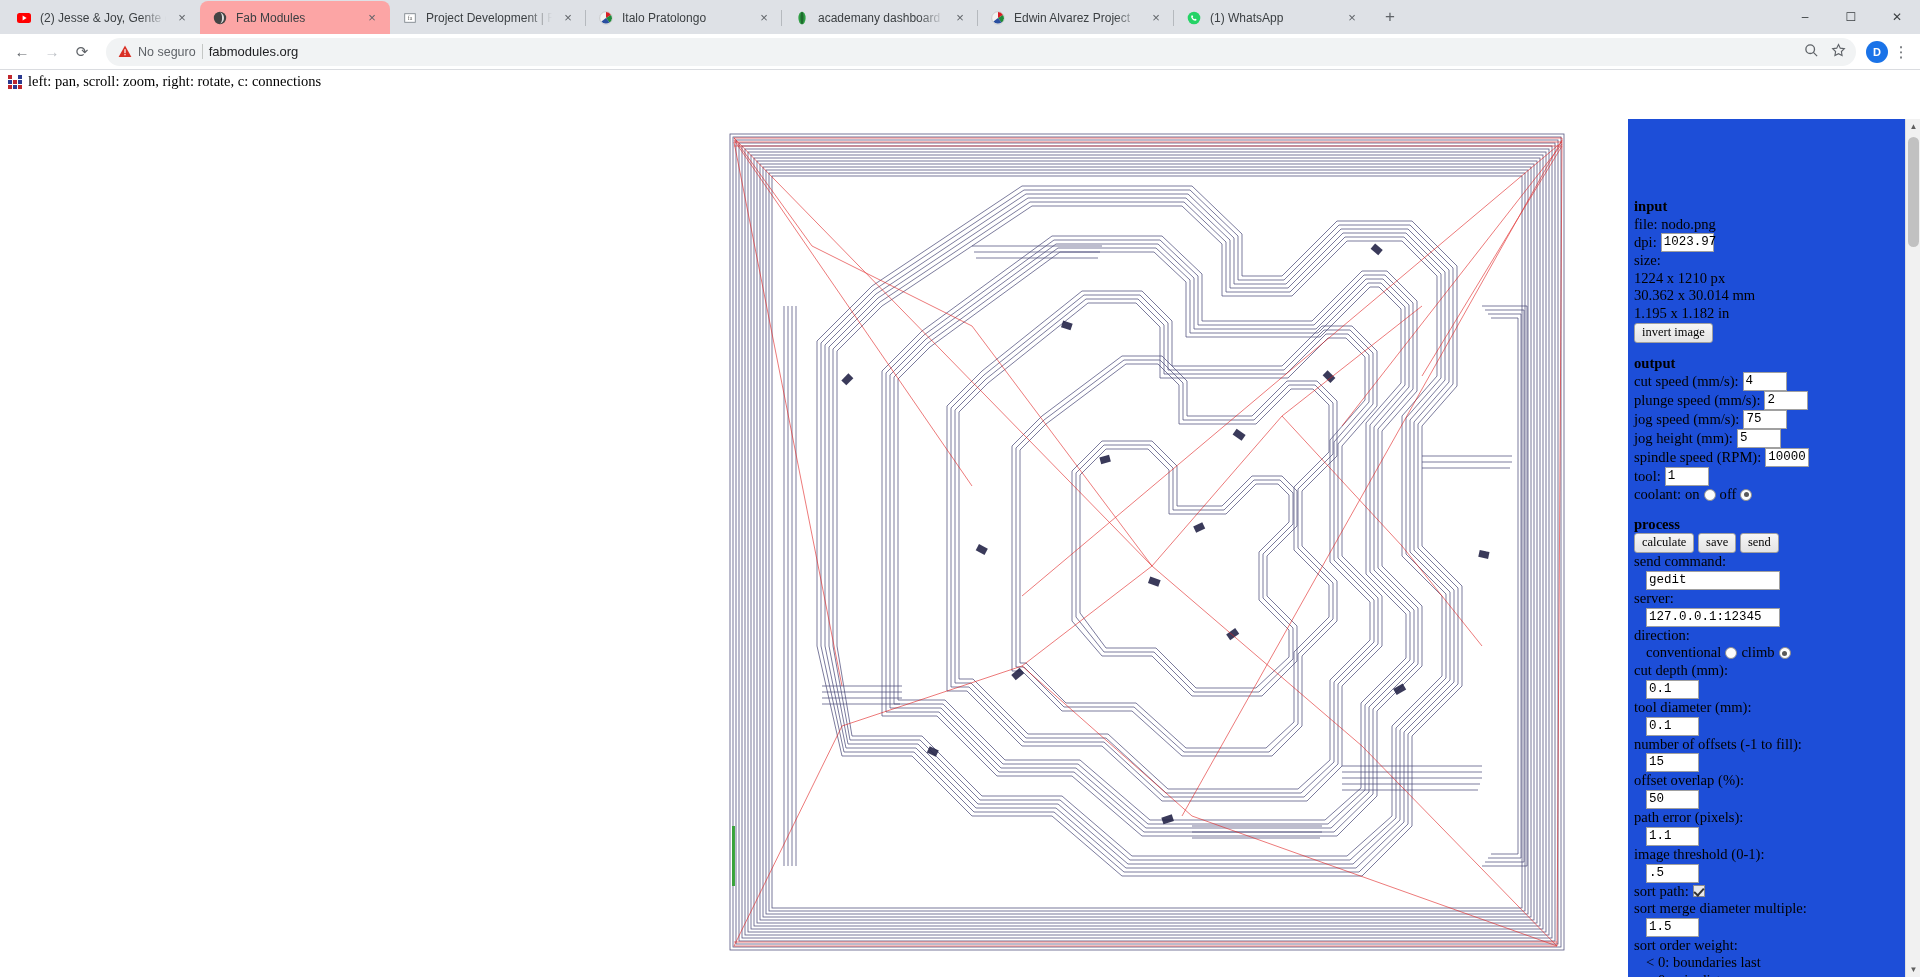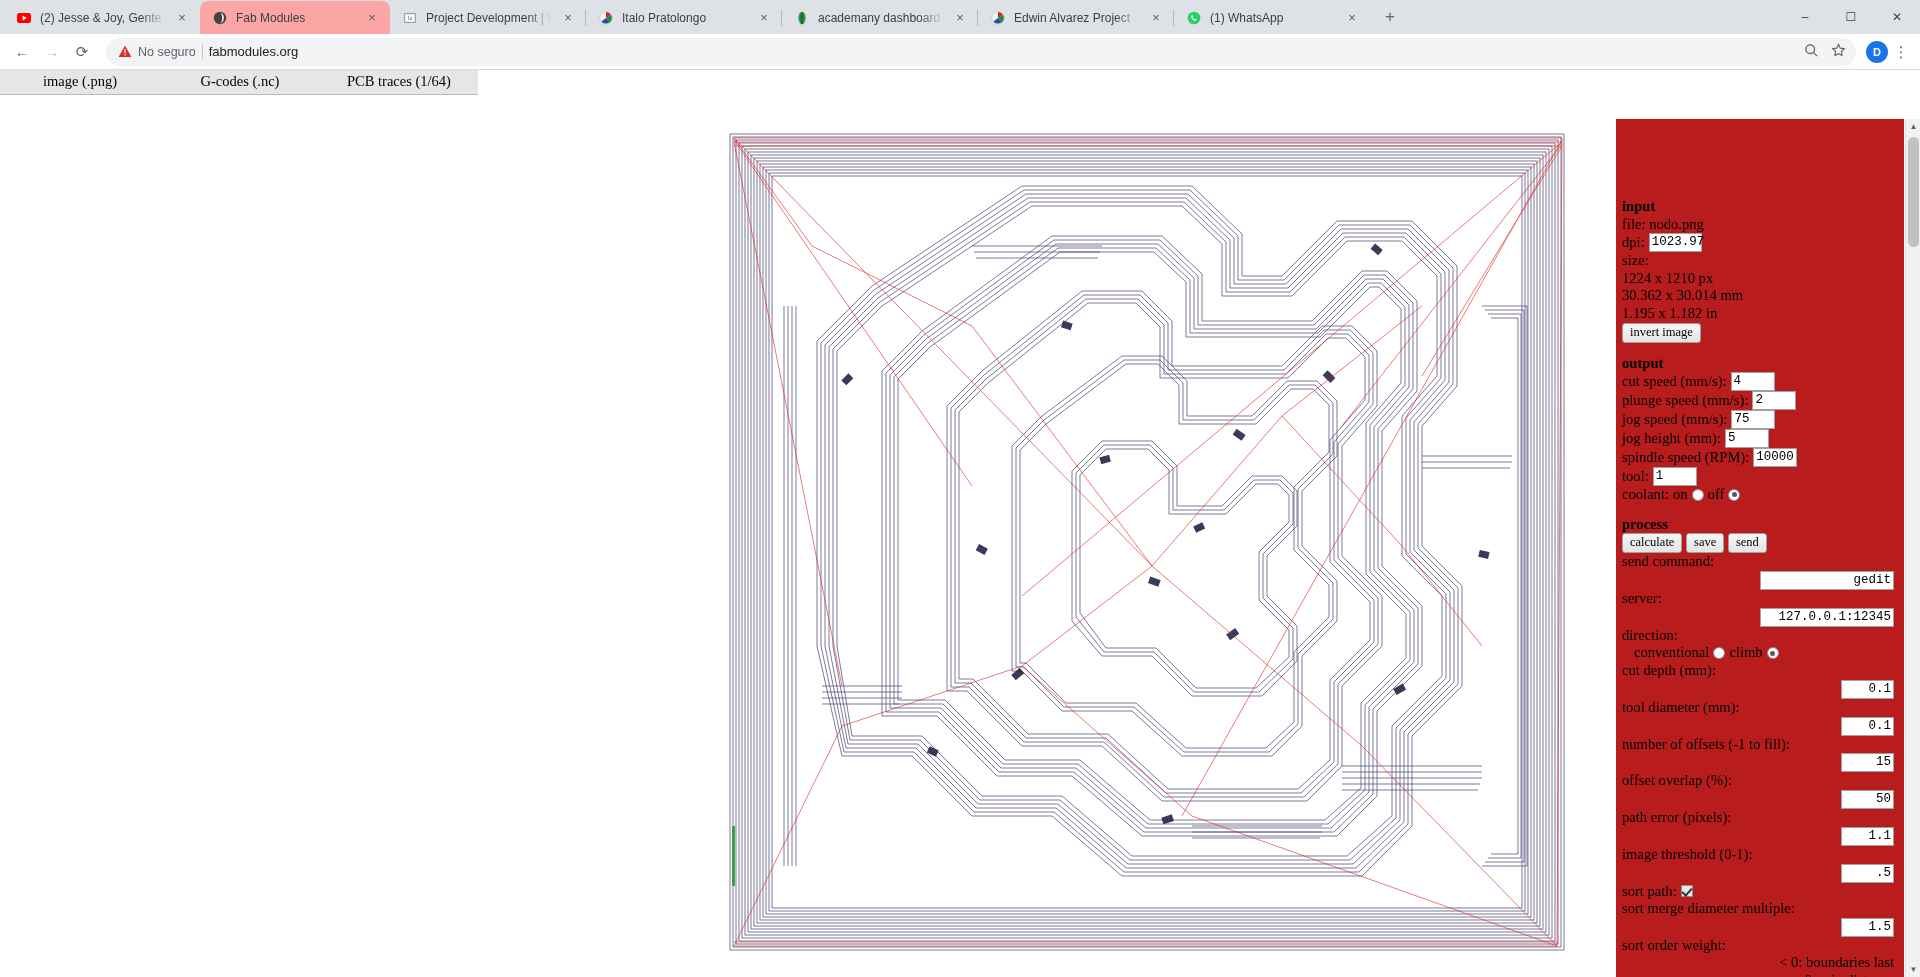--- a/index.html
+++ b/index.html
@@ -204,35 +204,35 @@
   #plot-wrap {
     position: absolute;
     left: 722px; top: 7px;
     width: 868px; height: 850px;
   }
   #plot { display: block; }
 
   
   #panel {
     position: absolute;
-    right: 16px; top: 49px;
+    right: 4px; top: 49px;
     width: 288px;
     height: 858px;
-    background: #b91c1c;
+    background: #1d4ed8;
     font-family: "Liberation Serif", serif;
     font-size: 14.6px;
     color: #000;
     line-height: 17.6px;
     padding: 79px 10px 4px 6px;
     overflow: hidden;
   }
   #panel b { font-weight: bold; }
   .prow { white-space: nowrap; display: block; }
   .prow.inline { display: flex; align-items: center; gap: 4px; }
-  .indent { padding-left: 12px; text-align: right; }
+  .indent { padding-left: 12px; }
   .txt {
     font-family: Liberation Mono, monospace;
     font-size: 12.5px;
     border: 1px solid #a0a0a0;
     background: #fff;
     color: #000;
     height: 19px;
     padding: 0 2px;
     line-height: 17px;
     vertical-align: middle;
@@ -440,26 +440,35 @@
         </span>
       </span>
     </div>
 
     <div class="profile-av">D</div>
     <div class="kebab">⋮</div>
   </div>
 
   <div id="page">
 
-
-    <div id="modtabs">
-      <div class="modtab t1">image (.png)</div>
-      <div class="modtab t2">G-codes (.nc)</div>
-      <div class="modtab t3">PCB traces (1/64)</div>
-    </div>
+    <div id="hintbar">
+      <span class="fav9">
+        <i style="background:#c0272d"></i>
+          <i style="background:#ffffff"></i>
+          <i style="background:#2b3a8f"></i>
+        <i style="background:#2b3a8f"></i>
+          <i style="background:#c0272d"></i>
+          <i style="background:#2b3a8f"></i>
+        <i style="background:#c0272d"></i>
+          <i style="background:#2b3a8f"></i>
+          <i style="background:#c0272d"></i>
+      </span>
+      <span>left: pan, scroll: zoom, right: rotate, c: connections</span>
+    </div>
+
 
     <div id="viewer">
       <div id="plot-wrap">
         <svg id="plot" width="868" height="850" viewBox="0 0 868 850">
           <defs>
             <g id="tp-group">
 
               <g stroke="#3b3b6d" stroke-width="0.8" fill="none" opacity="0.85">
                 <rect x="8" y="8" width="834" height="816"></rect>
                 <rect x="11" y="11" width="828" height="810"></rect>

